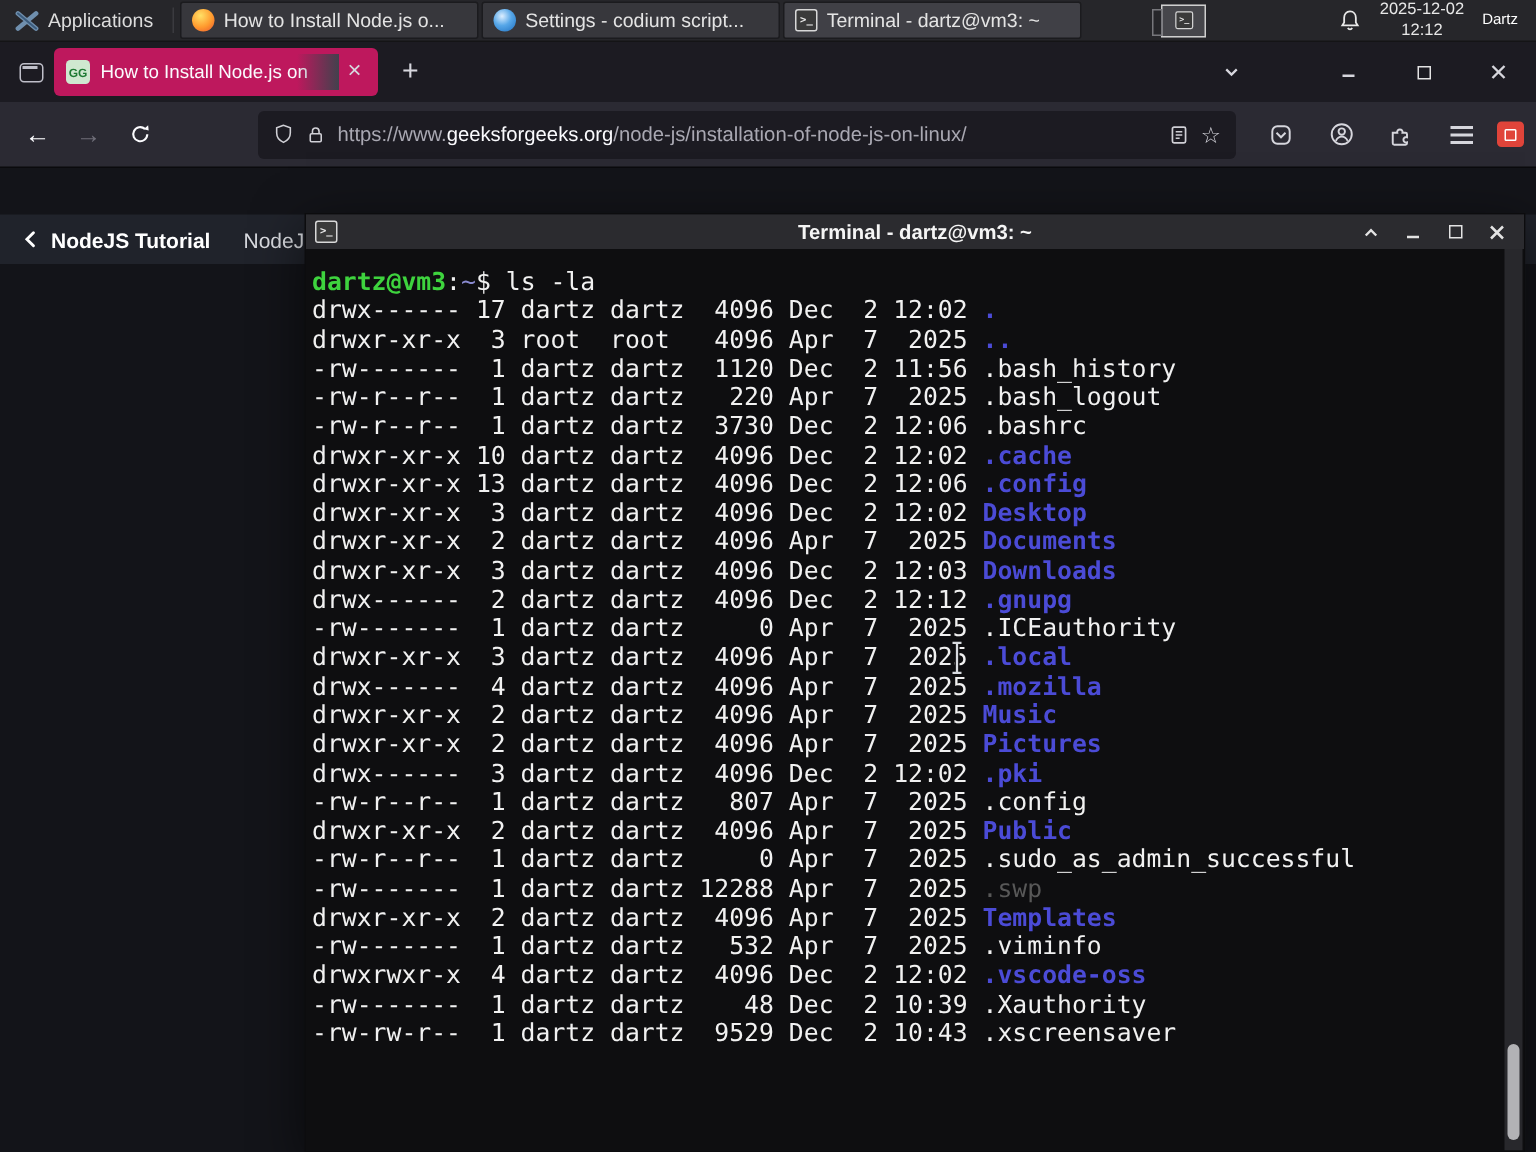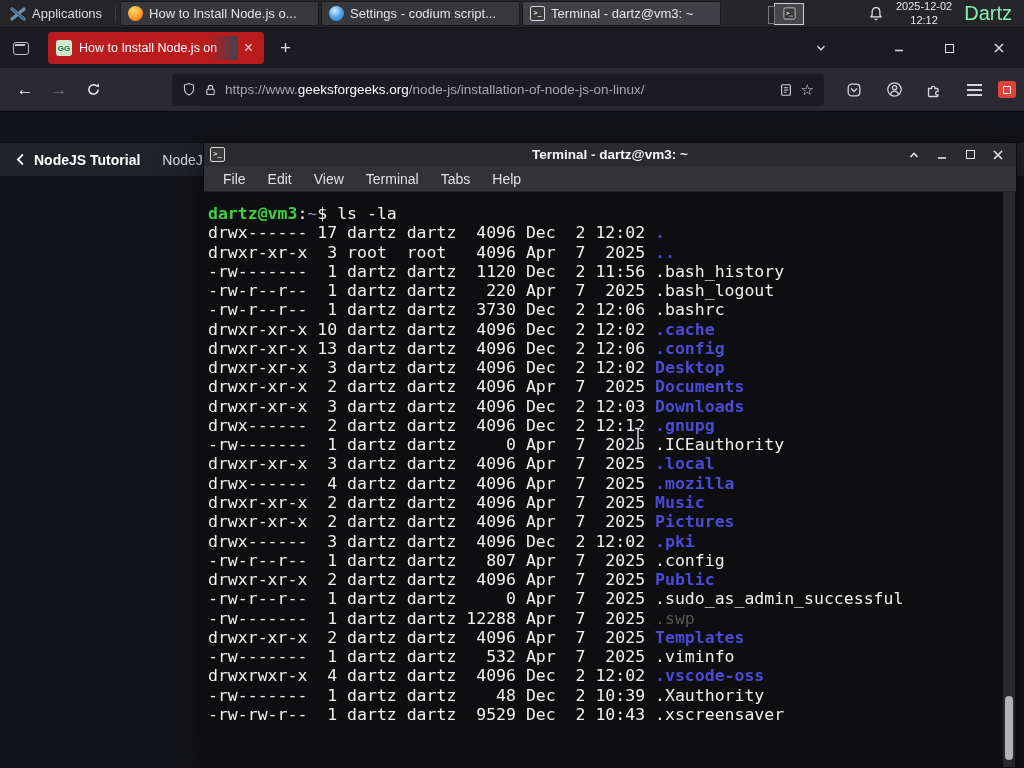--- a/index.html
+++ b/index.html
@@ -23,29 +23,29 @@
   .term-ico{width:15px;height:15px;background:#3a3a3a;border:1.5px solid #d8d8d8;border-radius:2px;
     color:#eaeaea;font-family:"DejaVu Sans Mono",monospace;font-size:7px;font-weight:bold;
     display:flex;align-items:center;justify-content:center;flex:none;line-height:1}
   .pager{margin-left:52px;display:flex;align-items:center}
   .pager-cell{width:30px;height:22px;border:1.5px solid #cfcfcf;background:#46464b;
     display:flex;align-items:center;justify-content:center;position:relative}
   .pager-cell:before{content:"";position:absolute;left:-7px;top:2px;width:5px;height:16px;border:1px solid #77777c}
   .panel-right{margin-left:auto;display:flex;align-items:center;gap:12px;padding-right:8px}
   .bell{width:16px;height:16px}
   .clock{font-size:11px;line-height:1.2;text-align:center;color:#e8e8e8;white-space:nowrap}
-  .user-lbl{font-size:20px;color:#86efac;padding-right:4px}
+  .user-lbl{font-size:10px;color:#ffffff;padding-right:4px}
 
   
   .browser{position:absolute;left:0;top:28px;width:1024px;height:740px;background:#131419}
   .tabbar{height:40px;background:#1c1b22;display:flex;align-items:center;padding:0 6px}
   .fxview{width:30px;height:28px;border-radius:4px;display:flex;align-items:center;justify-content:center}
   .fxview-ico{width:16px;height:13px;border:1.6px solid #bfbfc9;border-radius:3px;position:relative}
   .fxview-ico:before{content:"";position:absolute;left:1px;top:1.5px;width:10px;height:1.6px;background:#bfbfc9}
-  .tab{width:216px;height:32px;background:#b91c1c;border-radius:4px;margin-left:12px;
+  .tab{width:216px;height:32px;background:#be185d;border-radius:4px;
     display:flex;align-items:center;gap:7px;padding:0 8px;position:relative;overflow:hidden}
   .tab-title{color:#fbfbfe;font-size:12.5px;white-space:nowrap;overflow:hidden;flex:1;position:relative}
   .tab-fade{position:absolute;right:26px;top:4px;width:28px;height:24px;
     background:linear-gradient(to right,rgba(66,65,77,0),#42414d)}
   .tab-close{color:#d7d7de;font-size:16px;line-height:1;padding:1px 3px;border-radius:3px}
   .favicon{width:16px;height:16px;border-radius:3px;background:#cfe8d0;color:#1e7a33;
     font-size:8px;font-weight:bold;display:flex;align-items:center;justify-content:center;flex:none}
   .newtab{color:#d7d7de;font-size:19px;padding:0 10px;margin-left:6px}
   .tabbar-right{margin-left:auto;display:flex;align-items:center;gap:26px;padding-right:6px}
   .wc{display:flex;align-items:center;justify-content:center;width:26px;height:26px;border-radius:4px}
@@ -288,28 +288,20 @@
         <span class="t-cbtn">
           <span class="maxbox"></span>
         </span>
         <span class="t-cbtn">
           <svg width="12" height="12" viewBox="0 0 12 12">
             <path d="M2 2 L10 10 M10 2 L2 10" stroke="#e3e3e3" stroke-width="1.7"></path>
             </svg>
         </span>
       </div>
     </div>
-    <div class="t-menubar">
-        <span class="t-menu-item">File</span>
-        <span class="t-menu-item">Edit</span>
-        <span class="t-menu-item">View</span>
-        <span class="t-menu-item">Terminal</span>
-        <span class="t-menu-item">Tabs</span>
-        <span class="t-menu-item">Help</span>
-      </div>
     <div class="t-content">
       <div class="pline"><span class="p-user">dartz@vm3</span><span>:</span><span class="p-cwd">~</span><span>$ </span><span>ls -la</span></div>
       <div>
           <div class="tline"><span class="meta">drwx------ 17 dartz dartz  4096 Dec  2 12:02 </span><span class="fname dir">.</span></div>
           <div class="tline"><span class="meta">drwxr-xr-x  3 root  root   4096 Apr  7  2025 </span><span class="fname dir">..</span></div>
           <div class="tline"><span class="meta">-rw-------  1 dartz dartz  1120 Dec  2 11:56 </span><span class="fname file">.bash_history</span></div>
           <div class="tline"><span class="meta">-rw-r--r--  1 dartz dartz   220 Apr  7  2025 </span><span class="fname file">.bash_logout</span></div>
           <div class="tline"><span class="meta">-rw-r--r--  1 dartz dartz  3730 Dec  2 12:06 </span><span class="fname file">.bashrc</span></div>
           <div class="tline"><span class="meta">drwxr-xr-x 10 dartz dartz  4096 Dec  2 12:02 </span><span class="fname dir">.cache</span></div>
           <div class="tline"><span class="meta">drwxr-xr-x 13 dartz dartz  4096 Dec  2 12:06 </span><span class="fname dir">.config</span></div>

